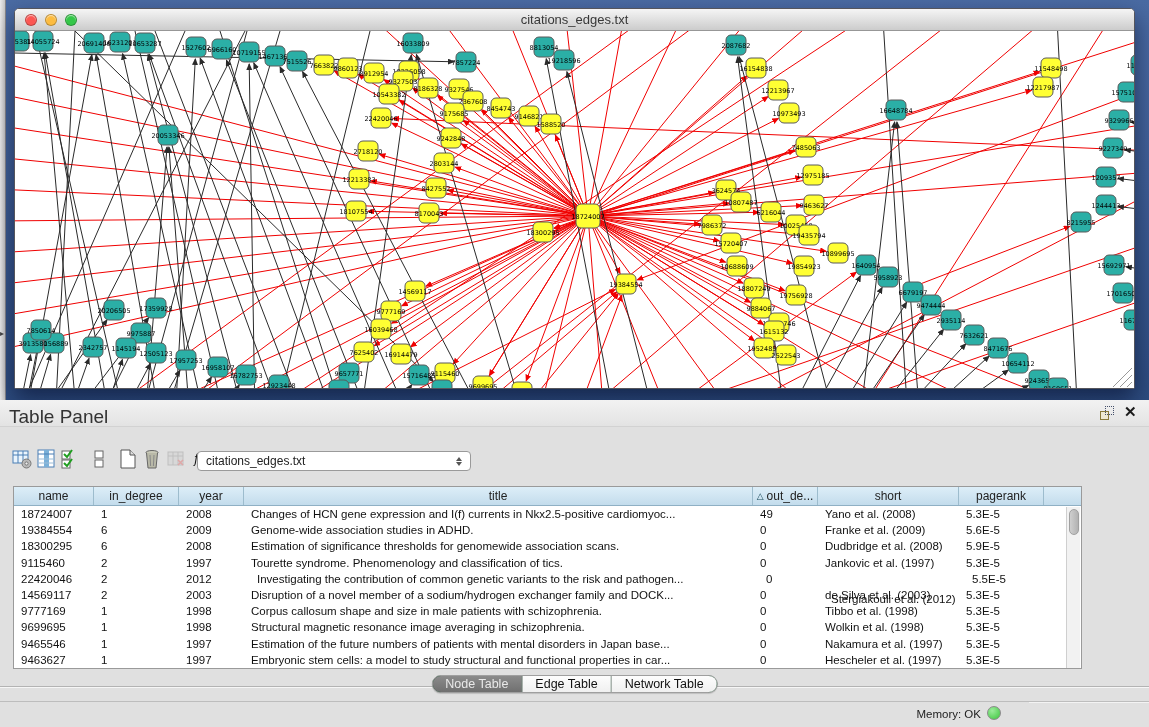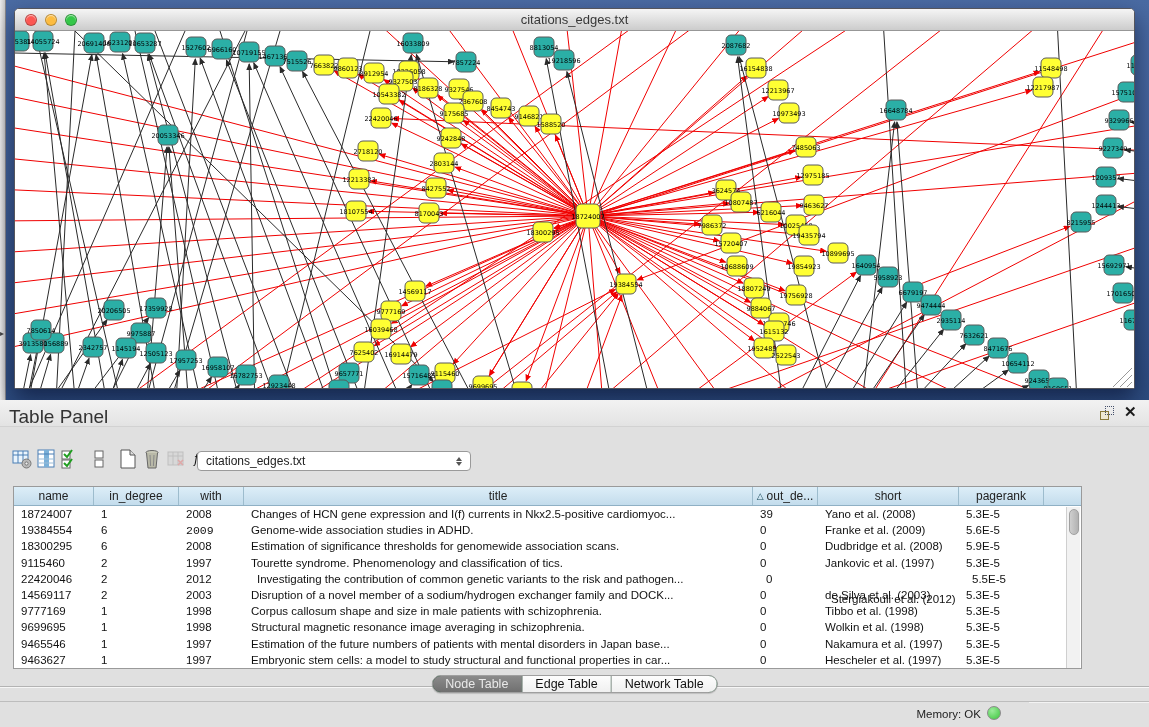--- a/index.html
+++ b/index.html
@@ -820,21 +820,21 @@
 
 <div class="dtable">
   <div class="thead" id="thead">
       <div class="th" style="width: 80px; flex: 0 0 80px;">
         <span>name</span>
       </div>
       <div class="th" style="width: 85px; flex: 0 0 85px;">
         <span>in_degree</span>
       </div>
       <div class="th" style="width: 65px; flex: 0 0 65px;">
-        <span>with</span>
+        <span>year</span>
       </div>
       <div class="th" style="width: 509px; flex: 0 0 509px;">
         <span>title</span>
       </div>
       <div class="th" style="width: 65px; flex: 0 0 65px;">
         <span class="sortglyph">△</span>
         <span>out_de...</span>
       </div>
       <div class="th" style="width: 141px; flex: 0 0 141px;">
         <span>short</span>
@@ -842,28 +842,28 @@
       <div class="th" style="width: 85px; flex: 0 0 85px;">
         <span>pagerank</span>
       </div>
     </div>
   <div id="tbody">
       <div class="trow">
         <div class="td" style="width: 80px; flex: 0 0 80px;">18724007</div>
         <div class="td" style="width: 85px; flex: 0 0 85px;">1</div>
         <div class="td" style="width: 65px; flex: 0 0 65px;">2008</div>
         <div class="td" style="width: 509px; flex: 0 0 509px;">Changes of HCN gene expression and I(f) currents in Nkx2.5-positive cardiomyoc...</div>
-        <div class="td" style="width: 65px; flex: 0 0 65px;">39</div>
+        <div class="td" style="width: 65px; flex: 0 0 65px;">49</div>
         <div class="td" style="width: 141px; flex: 0 0 141px;">Yano et al. (2008)</div>
         <div class="td" style="width: 85px; flex: 0 0 85px;">5.3E-5</div>
       </div>
       <div class="trow">
         <div class="td" style="width: 80px; flex: 0 0 80px;">19384554</div>
         <div class="td" style="width: 85px; flex: 0 0 85px;">6</div>
-        <div class="td" style="width: 65px; flex: 0 0 65px; font-family: Liberation Mono, monospace;">2009</div>
+        <div class="td" style="width: 65px; flex: 0 0 65px;">2009</div>
         <div class="td" style="width: 509px; flex: 0 0 509px;">Genome-wide association studies in ADHD.</div>
         <div class="td" style="width: 65px; flex: 0 0 65px;">0</div>
         <div class="td" style="width: 141px; flex: 0 0 141px;">Franke et al. (2009)</div>
         <div class="td" style="width: 85px; flex: 0 0 85px;">5.6E-5</div>
       </div>
       <div class="trow">
         <div class="td" style="width: 80px; flex: 0 0 80px;">18300295</div>
         <div class="td" style="width: 85px; flex: 0 0 85px;">6</div>
         <div class="td" style="width: 65px; flex: 0 0 65px;">2008</div>
         <div class="td" style="width: 509px; flex: 0 0 509px;">Estimation of significance thresholds for genomewide association scans.</div>

